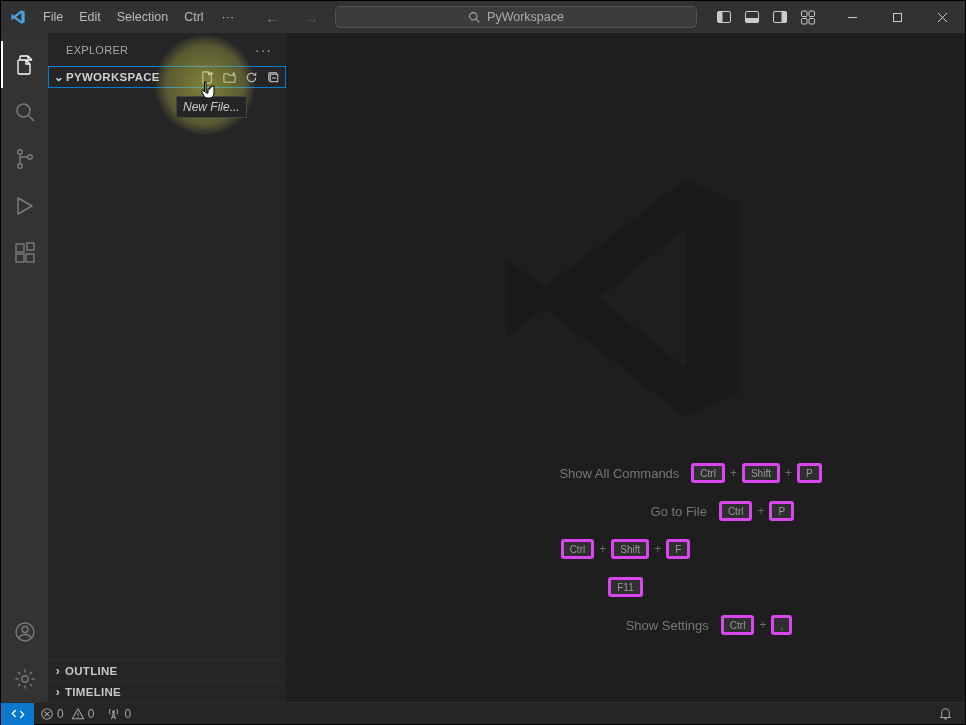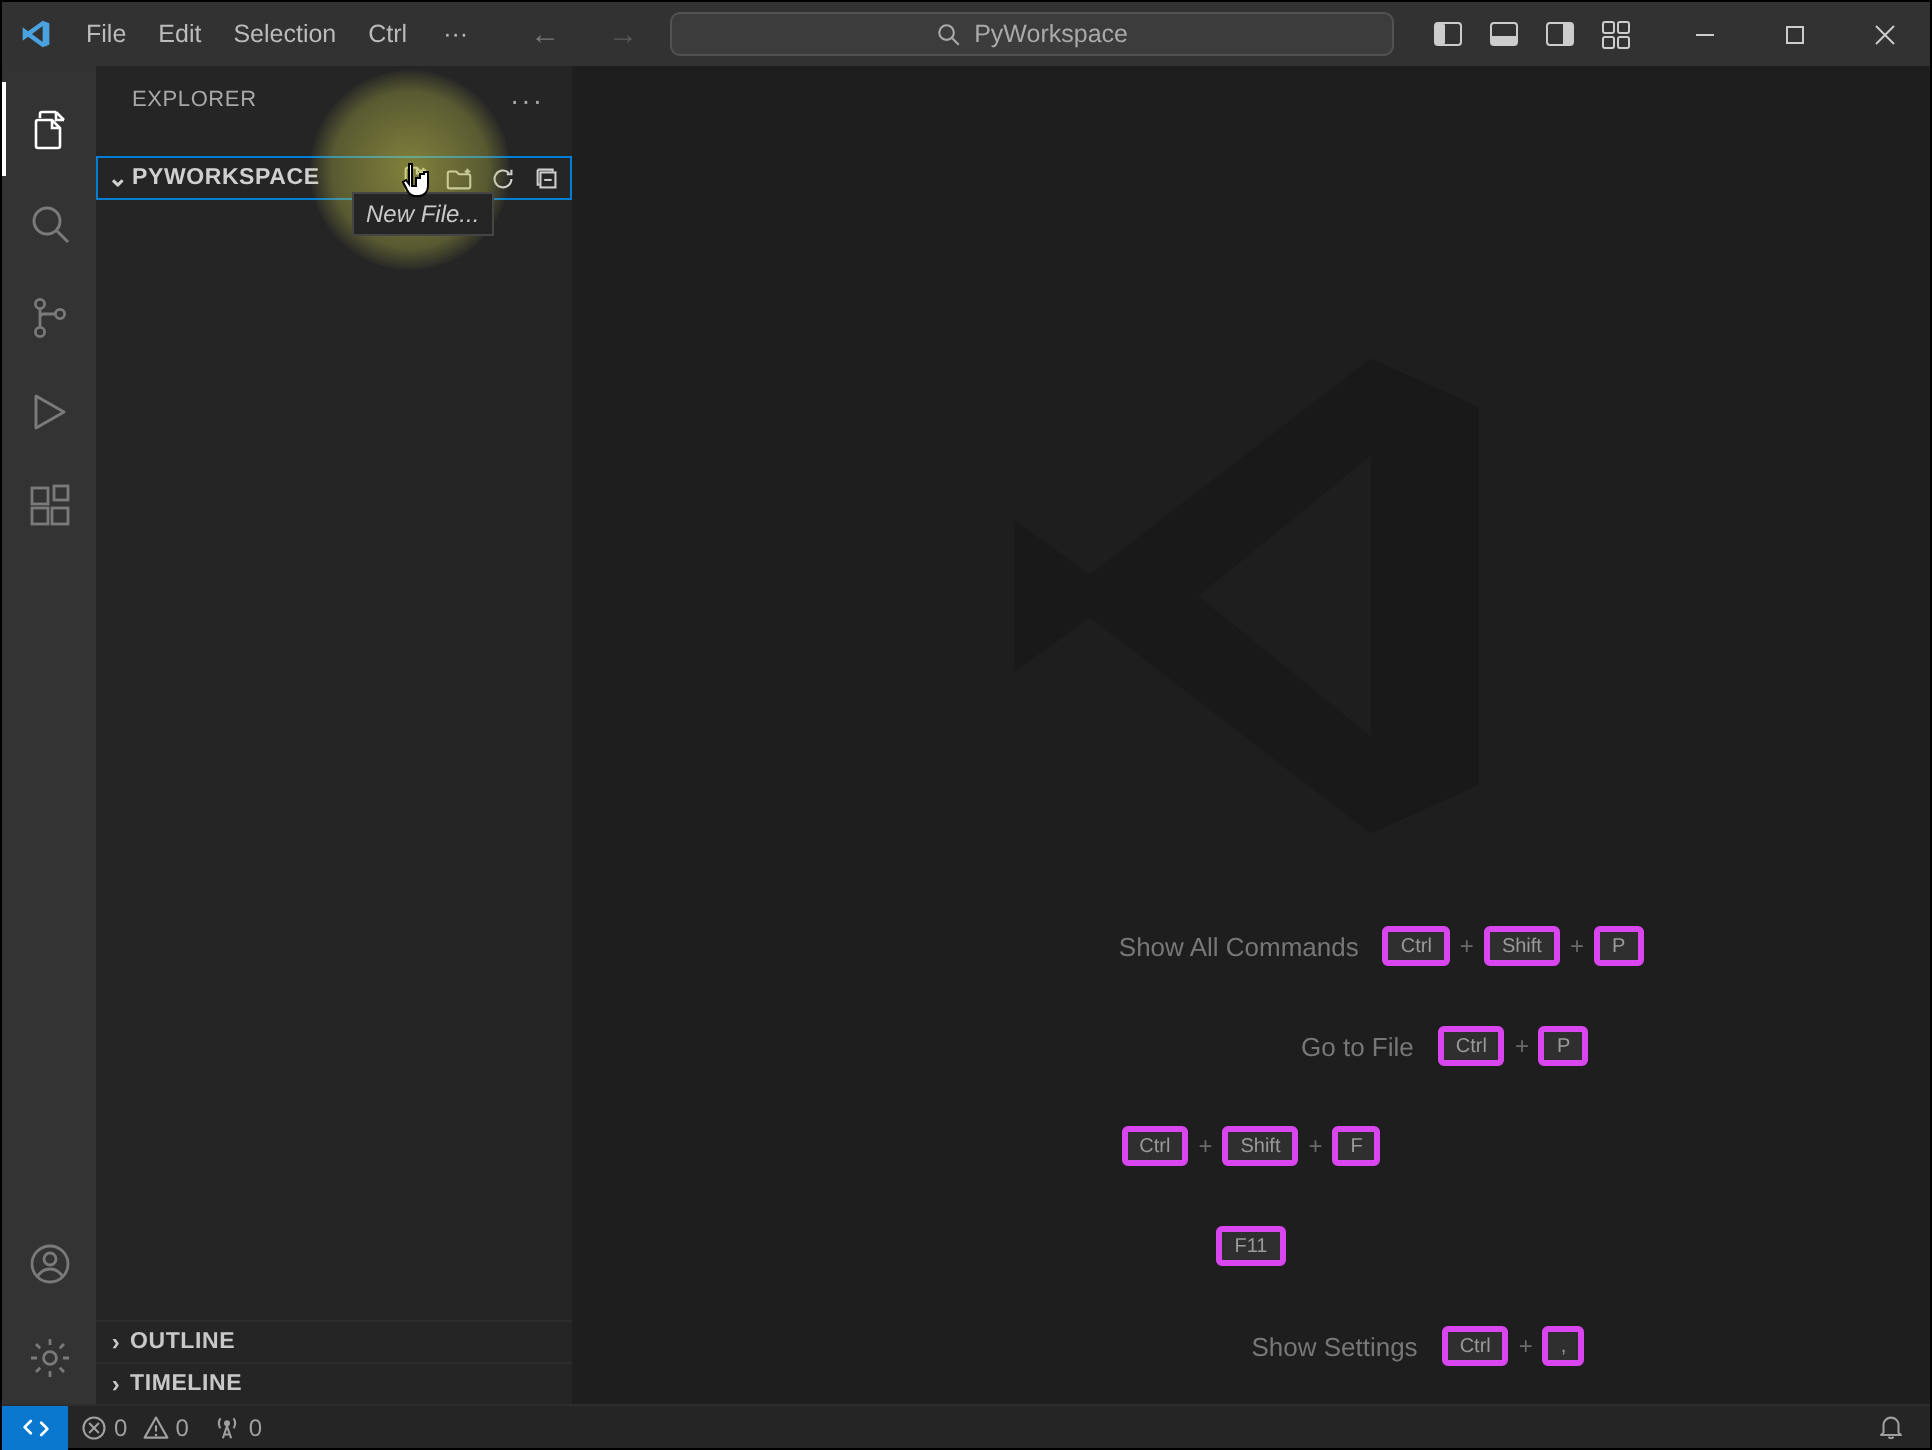--- a/index.html
+++ b/index.html
@@ -37,21 +37,21 @@
   
   .highlight-circle { position:absolute; left:155px; top:35px; width:100px; height:100px; border-radius:50%; background:radial-gradient(circle, rgba(205,206,78,0.55) 0%, rgba(188,189,72,0.35) 55%, rgba(180,181,70,0) 72%); pointer-events:none; z-index:40; }
   .cursor { position:absolute; left:199px; top:80px; z-index:60; pointer-events:none; }
   
   .sidebar-bottom-sections { margin-top:auto; }
   .collapse-sec { height:21px; display:flex; align-items:center; color:#c8c8c8; font-size:11.5px; font-weight:600; letter-spacing:0.3px; border-top:1px solid #2d2d2d; padding-left:3px; cursor:pointer; }
   .collapse-sec .twisty { width:14px; text-align:center; font-size:12px; }
   
   .editor { flex:1; background:#1e1e1e; position:relative; display:flex; flex-direction:column; align-items:center; justify-content:center; }
   .watermark { position:absolute; top:130px; left:50%; transform:translateX(-50%); opacity:0.95; }
-  .shortcuts { position:absolute; top:430px; left:0; right:0; display:flex; flex-direction:column; gap:30px; align-items:center; color:#5f5f60; font-size:13px; }
+  .shortcuts { position:absolute; top:430px; left:0; right:0; display:flex; flex-direction:column; gap:18px; align-items:center; color:#5f5f60; font-size:13px; }
   .shortcut-row { display:flex; align-items:center; gap:12px; }
   .shortcut-row .label { width:250px; text-align:right; color:#777; }
   .keys { display:flex; align-items:center; gap:5px; }
   .key { background:#2f2f30; border:3px solid #d946ef; border-radius:3px; padding:1.5px 6px; font-size:10px; color:#9a9a9a; min-width:16px; text-align:center; }
   .plus { color:#6a6a6a; font-size:12px; }
   
   .statusbar { height:22px; background:#252526; border-top:1px solid #2d2d2d; display:flex; align-items:center; font-size:12px; color:#a0a0a0; }
   .remote-btn { width:33px; height:22px; background:#0a78cf; display:flex; align-items:center; justify-content:center; color:#fff; cursor:pointer; }
   .status-item { display:flex; align-items:center; gap:3px; padding:0 6px; cursor:pointer; }
   .status-spacer { flex:1; }
@@ -178,21 +178,21 @@
           </svg>
       </div>
       <div class="act-item">
         <svg width="24" height="24" viewBox="0 0 24 24">
             <circle cx="12" cy="12" r="3.2" stroke="#7a7a7a" stroke-width="1.4" fill="none"></circle>
             <path d="M12 2.5 v3 M12 18.5 v3 M2.5 12 h3 M18.5 12 h3 M5 5 l2.1 2.1 M16.9 16.9 L19 19 M19 5 l-2.1 2.1 M7.1 16.9 L5 19" stroke="#7a7a7a" stroke-width="1.4"></path>
           </svg>
       </div>
     </div>
 
-    <div class="sidebar" style="position:relative;gap:12px;">
+    <div class="sidebar" style="position:relative;">
       <div class="sidebar-hdr">
         <span>EXPLORER</span>
         <span style="cursor:pointer;font-size:14px;letter-spacing:1px">···</span>
       </div>
       <div class="folder-row">
         <span class="twisty">⌄</span>
         <span>PYWORKSPACE</span>
         <div class="folder-actions">
           <span class="ficon">
             <svg width="15" height="15" viewBox="0 0 16 16">

